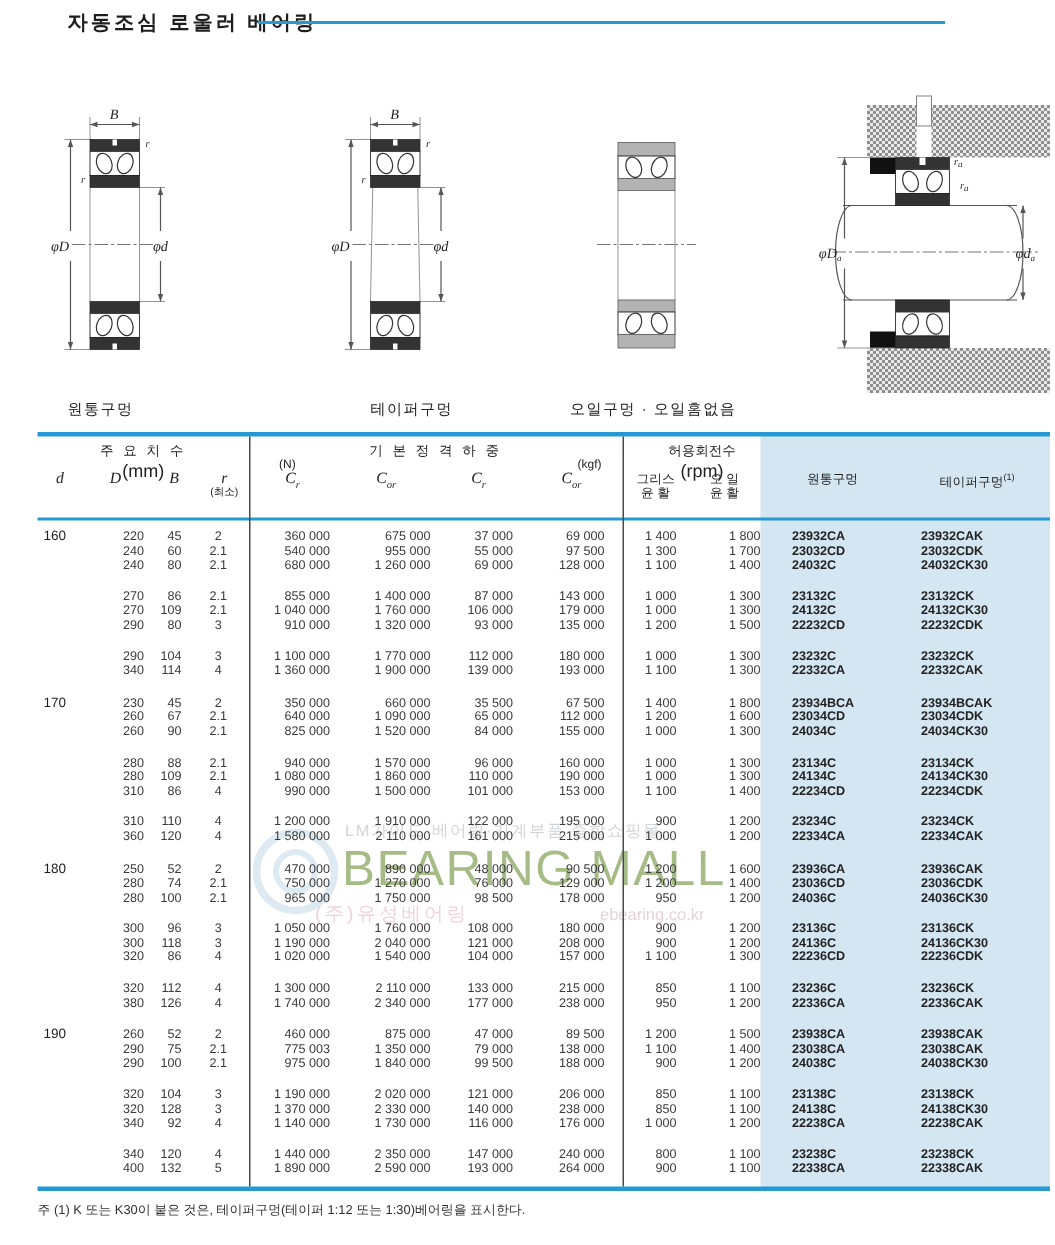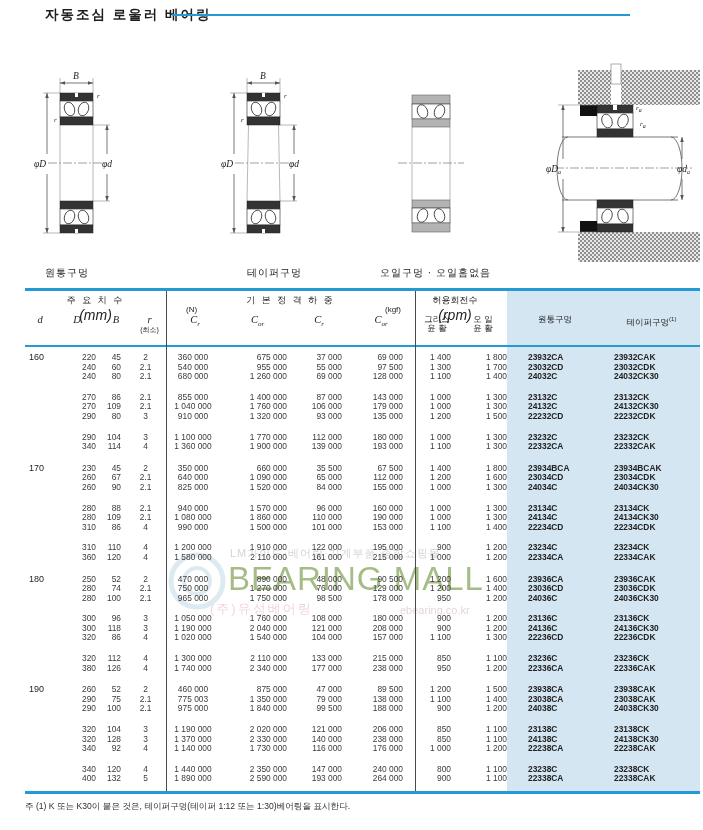--- a/index.html
+++ b/index.html
@@ -28,41 +28,41 @@
   #blue-panel{position:absolute;left:482px;top:0;width:193px;height:100%;background:#d4e6f2;}
   .hrule{position:absolute;left:0;width:100%;background:#2499d3;}
   #rule-top{top:0;height:3px;}
   #rule-mid{top:57px;height:2px;}
   #rule-bot{bottom:0;height:3px;}
   .vline{position:absolute;top:3px;height:calc(100% - 6px);width:1px;background:#4a4a4a;}
   #vline1{left:141px;} #vline2{left:390px;}
   #thead{position:absolute;top:3px;left:0;right:0;height:54px;}
   .hsec{position:absolute;top:0;text-align:center;color:#222;}
   .hsec .t{font-size:9px;letter-spacing:2px;padding-top:3px;}
-  .hsec .u{font-size:14px;letter-spacing:0;font-style:italic;}
+  .hsec .u{font-size:12px;letter-spacing:0;}
   #hs1{left:0;width:141px;} #hs2{left:141px;width:249px;}
-  #hs3{left:384px;width:92px;} #hs4{left:482px;width:193px;}
+  #hs3{left:397px;width:92px;} #hs4{left:482px;width:193px;}
   .unit-abs{position:absolute;font-size:8px;top:14px;}
   #unit-n{left:20px;} #unit-kgf{right:14px;}
   .grid{display:grid;grid-template-columns:30px 44px 34px 33px 58px 67px 56px 68px 44px 48px 96px 97px;}
   #symrow{position:absolute;left:0;top:24px;width:675px;}
   #symrow .cell{text-align:center;font-size:8.5px;line-height:9px;color:#222;}
   .sym{font-family:"Liberation Serif",serif;font-style:italic;font-size:10.5px;}
   .sym sub{font-size:7px;font-style:italic;}
   .rmin{font-size:7px;display:block;}
   .two{display:block;}
   sup.fn{font-size:6px;}
   #tbody{position:absolute;top:59px;left:0;right:0;bottom:3px;padding-top:6px;overflow:hidden;}
   .row{height:9.6px;line-height:9.6px;font-size:8.4px;color:#3b3b3b;}
   .cell{white-space:pre;overflow:visible;}
   .c-d{font-weight:normal;color:#1e1e1e;padding-left:4px;font-size:9px;}
   .c-D,.c-B,.c-crn,.c-corn,.c-crk,.c-cork,.c-grease,.c-oil{text-align:right;}
   .c-D{padding-right:3px;}.c-B{padding-right:12px;}
   .c-r{text-align:center;padding-right:8px;}
-  .c-crn{padding-right:4px;text-align:center;}.c-corn{padding-right:4px;}
+  .c-crn{padding-right:4px;}.c-corn{padding-right:4px;}
   .c-crk{padding-right:5px;}.c-cork{padding-right:12px;}
   .c-grease{padding-right:8px;}.c-oil{padding-right:0;}
   .c-cyl{font-weight:bold;padding-left:21px;color:#222;}
   .c-tap{font-weight:bold;padding-left:11px;color:#222;}
   .subgroup{margin-bottom:11px;}
   .subgroup:last-child{margin-bottom:0;}
   .group{margin-bottom:12px;}
   
   #footnote{position:absolute;left:25px;top:801px;font-size:8.6px;color:#2f2f2f;}
   

